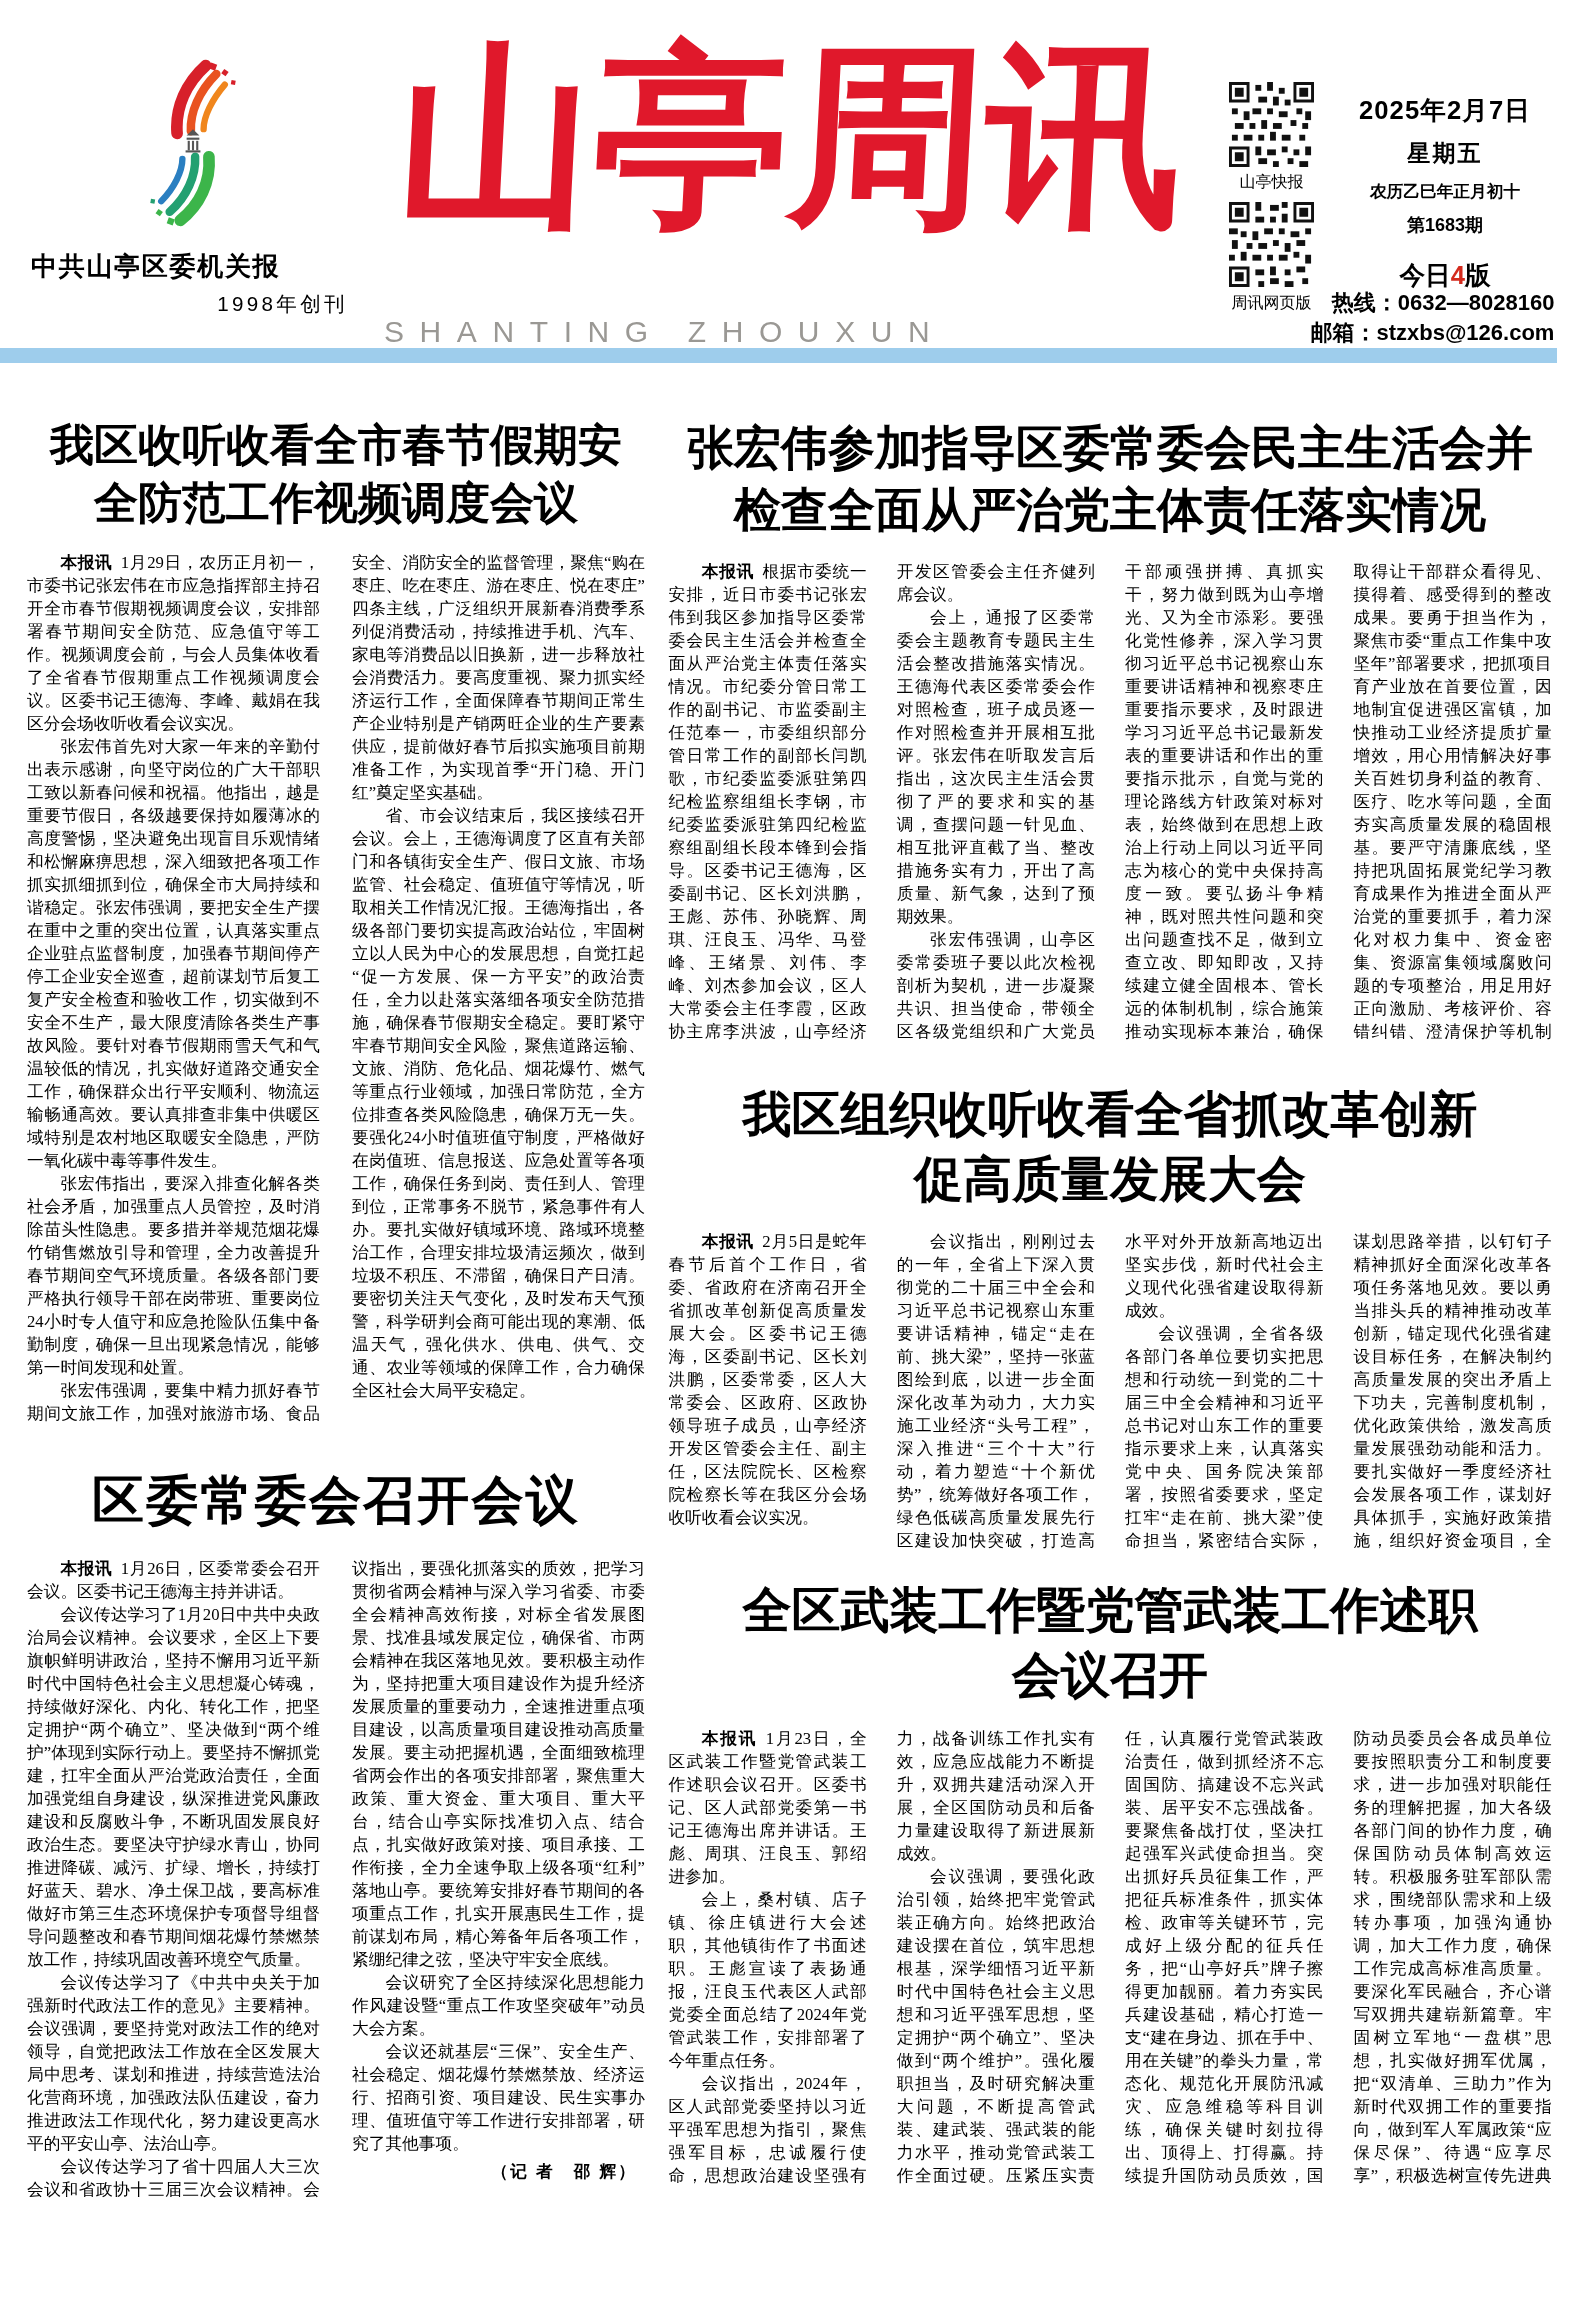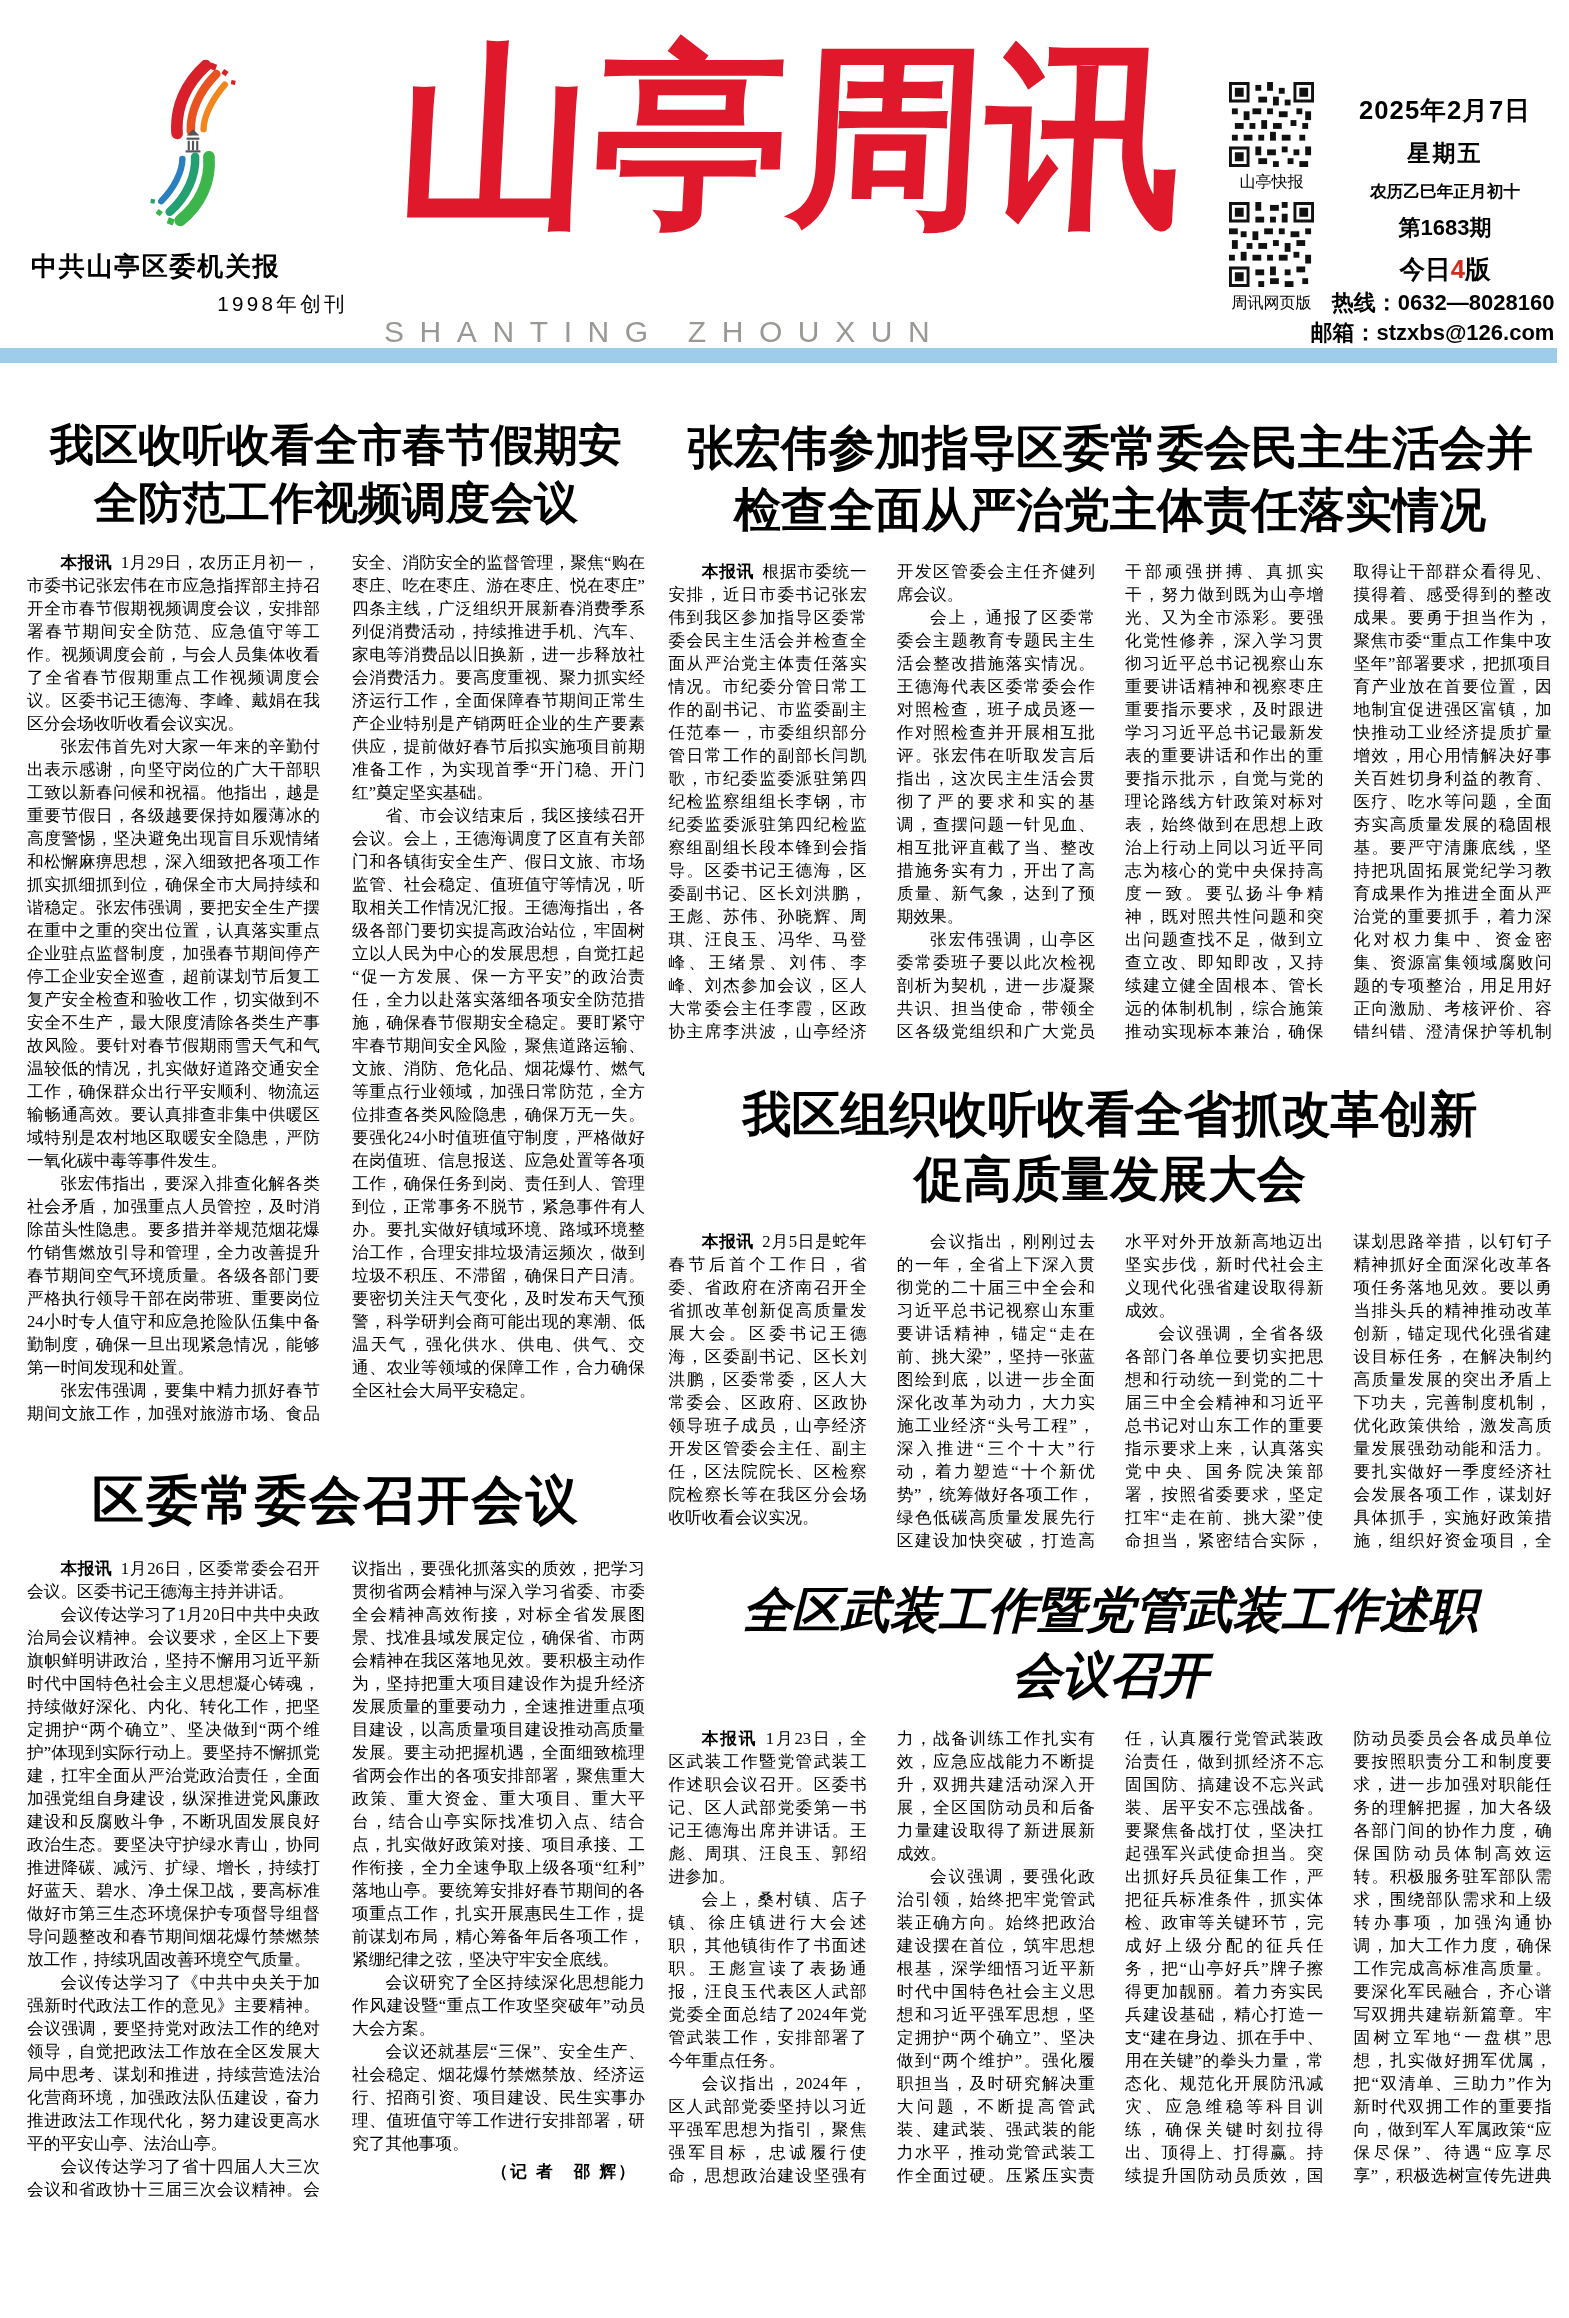--- a/index.html
+++ b/index.html
@@ -20,34 +20,34 @@
   .band{position:absolute;left:0;top:348px;width:1557px;height:14.5px;}
   .qr-col{position:absolute;left:1224px;top:82px;width:95px;text-align:center;
           font-family:"Liberation Sans",sans-serif;}
   .qr{width:85px;height:85px;margin:0 auto;}
   .qr-cap{font-size:16px;margin:3.3px 0 9px 0;}
   .date-col{position:absolute;left:1334px;top:93px;width:222px;text-align:center;
             font-family:"Liberation Sans",sans-serif;font-weight:700;}
   .d1{font-size:25.6px;margin-bottom:10px;letter-spacing:1.1px;}
   .d2{font-size:23px;margin-bottom:11px;letter-spacing:2.2px;}
   .d3{font-size:16.7px;margin-bottom:10px;}
-  .d4{font-size:22px;margin-bottom:9px;}
+  .d4{font-size:18px;margin-bottom:21px;}
   .d5{font-size:25.6px;}
   .contact{position:absolute;right:15.6px;top:288px;width:345px;text-align:right;
            font-family:"Liberation Sans",sans-serif;font-weight:700;font-size:22px;line-height:1.35;}
   
   .main{display:flex;padding:7.8px 18.3px 0 27px;gap:23.4px;}
   .col-left{width:618px;flex:none;}
   .col-right{flex:1;min-width:0;}
   .art-title{font-family:"Liberation Sans",sans-serif;font-weight:900;text-align:center;line-height:1.32;}
   .t-a1{font-size:44px;margin:10px 0 19px 0;}
   .t-a2{font-size:47px;margin:11px 0 19px 0;}
   .t-a3{font-size:49px;margin:19px 0 19px 0;}
   .t-a4{font-size:52px;margin:39px 0 22px 0;letter-spacing:2.2px;}
-  .t-a5{font-size:49px;margin:20px 0 19px 0;font-style:italic;}
+  .t-a5{font-size:49px;margin:20px 0 19px 0;}
   .body-cols{column-fill:auto;text-align:justify;font-size:16.7px;line-height:23px;overflow:hidden;}
   .cols2{column-count:2;column-gap:32px;}
   .cols4{column-count:4;column-gap:30px;}
   .h-a1{height:876px;}
   .h-a2{height:503px;}
   .h-a3{height:328px;}
   .h-a4{height:648px;}
   .h-a5{height:462px;}
   .body-cols p{margin:0;text-indent:2em;}
   .lead{font-family:"Liberation Sans",sans-serif;font-weight:900;margin-right:0.5em;}

